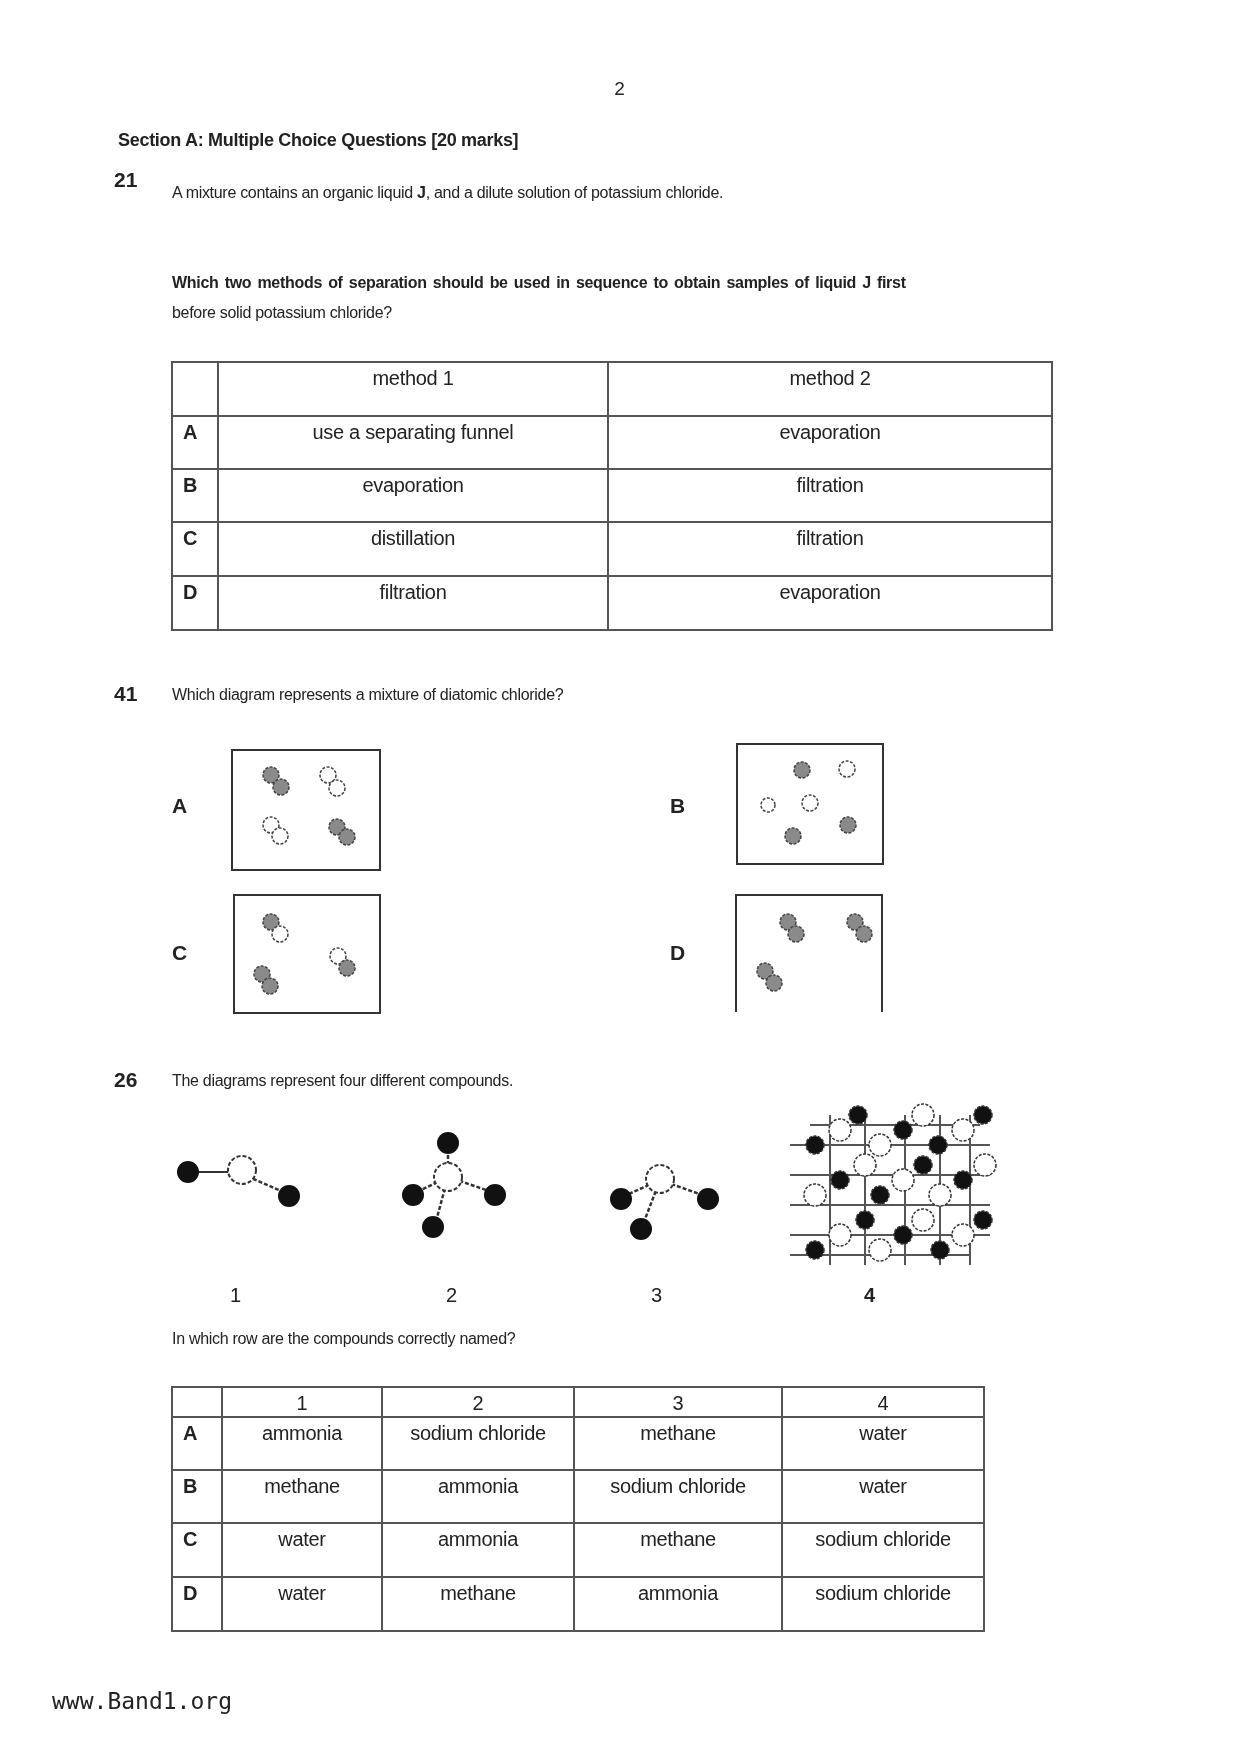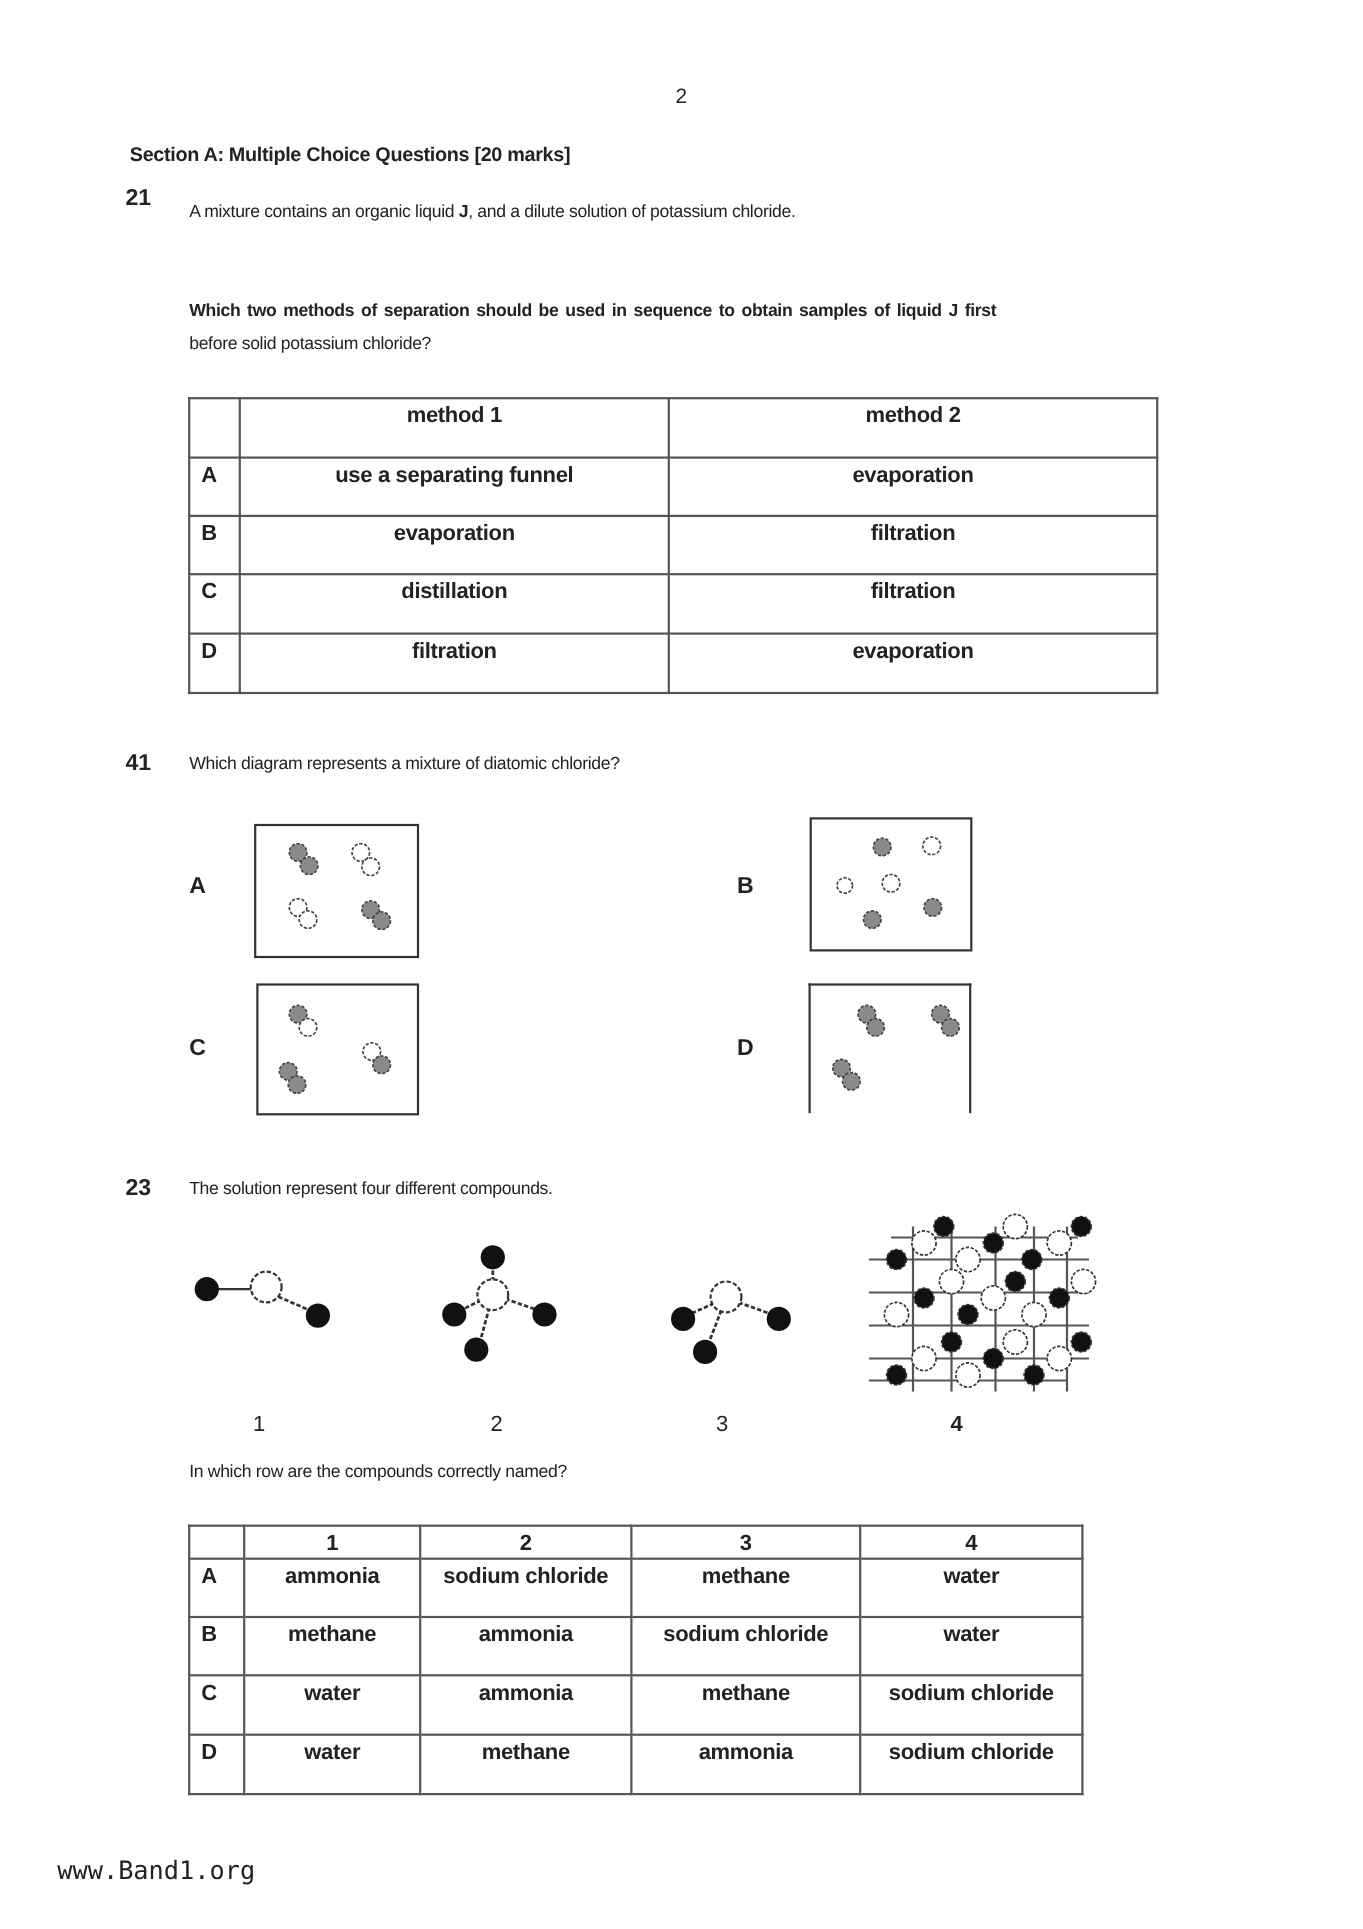--- a/index.html
+++ b/index.html
@@ -4,21 +4,21 @@
 <style>
   html, body { margin:0; padding:0; background:#fff; }
   body { width:1239px; height:1754px; position:relative; overflow:hidden;
          font-family:"Liberation Sans", sans-serif; color:#222; }
   .abs { position:absolute; }
   .pageno { left:0; width:1239px; top:78px; text-align:center; font-size:19px; }
   .section { left:118px; top:130px; font-size:18px; font-weight:bold; letter-spacing:-0.3px; }
   .qnum { font-size:21px; font-weight:bold; }
   .qtext { font-size:16px; line-height:30px; letter-spacing:-0.3px; }
   table.grid { border-collapse:collapse; position:absolute; font-size:20px; }
-  table.grid td { border:2px solid #555; text-align:center; vertical-align:top; padding:4px 4px 0 4px; letter-spacing:-0.3px;font-weight:bold; }
+  table.grid td { border:2px solid #555; text-align:center; vertical-align:top; padding:4px 4px 0 4px; letter-spacing:-0.3px; }
   table.grid td.rl { text-align:left; font-weight:bold; padding-left:10px; }
   .optlabel { font-size:21px; font-weight:bold; }
   .box { position:absolute; border:2px solid #333; background:#fff; }
   .box svg, .mol svg { position:absolute; left:0; top:0; }
   .numlbl { font-size:20px; }
   .footer { left:52px; top:1688px; font-family:"DejaVu Sans Mono", monospace; font-size:23px; color:#222; }
 </style>
 </head>
 <body>
 
@@ -120,22 +120,22 @@
       <circle cx="51" cy="26" r="8" fill="#8a8a8a"></circle>
         <circle cx="59" cy="38" r="8" fill="#8a8a8a"></circle>
       <circle cx="118" cy="26" r="8" fill="#8a8a8a"></circle>
         <circle cx="127" cy="38" r="8" fill="#8a8a8a"></circle>
       <circle cx="28" cy="75" r="8" fill="#8a8a8a"></circle>
         <circle cx="37" cy="87" r="8" fill="#8a8a8a"></circle>
     </g>
   </svg>
 </div>
 
-<div class="abs qnum" style="left:114px;top:1068px;">23</div>
-<div class="abs qtext" style="left:172px;top:1066px;">The solution represent four different compounds.</div>
+<div class="abs qnum" style="left:114px;top:1068px;">26</div>
+<div class="abs qtext" style="left:172px;top:1066px;">The diagrams represent four different compounds.</div>
 
 <div class="abs mol" style="left:170px;top:1120px;width:140px;height:110px;">
   <svg width="140" height="110">
     <line x1="18" y1="52" x2="70" y2="52" stroke="#333" stroke-width="2"></line>
     <line x1="72" y1="54" x2="118" y2="74" stroke="#333" stroke-width="2.5" stroke-dasharray="4,2"></line>
     <circle cx="18" cy="52" r="11" fill="#111"></circle>
     <circle cx="72" cy="50" r="14" fill="#fff" stroke="#333" stroke-width="2" stroke-dasharray="4,2"></circle>
     <circle cx="119" cy="76" r="11" fill="#111"></circle>
   </svg>
 </div>

